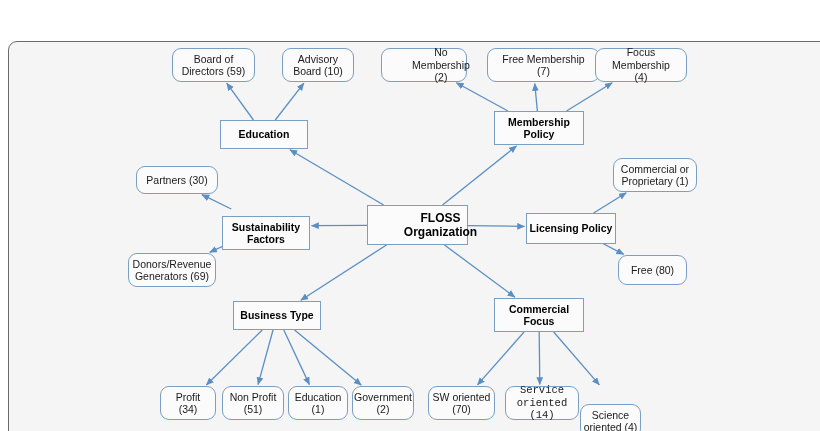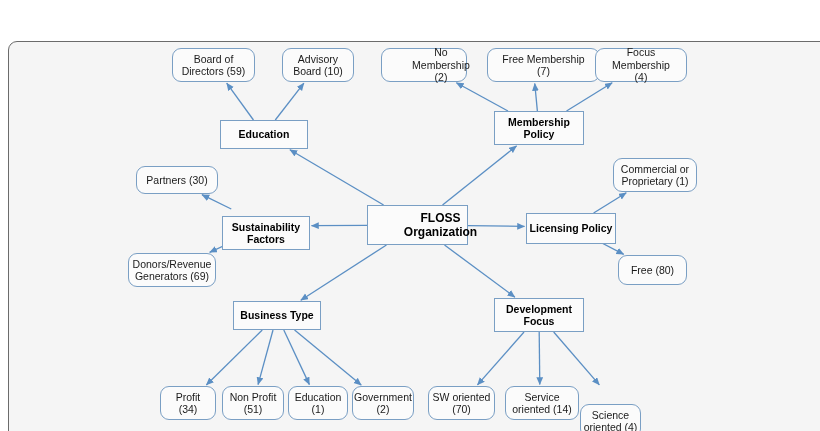--- a/index.html
+++ b/index.html
@@ -145,21 +145,21 @@
             <span>Licensing Policy</span>
           </div>
         </div>
         <div class="node hub" style="left: 233px; top: 301px; width: 88px; height: 29px;">
           <div>
             <span>Business Type</span>
           </div>
         </div>
         <div class="node hub" style="left: 494px; top: 298px; width: 90px; height: 34px;">
           <div>
-            <span>Development</span>
+            <span>Commercial</span>
             <span>Focus</span>
           </div>
         </div>
         <div class="node leaf" style="left: 172px; top: 48px; width: 83px; height: 34px;">
           <div>
             <span>Board of</span>
             <span>Directors (59)</span>
           </div>
         </div>
         <div class="node leaf" style="left: 282px; top: 48px; width: 72px; height: 34px;">
@@ -231,21 +231,21 @@
             <span>Government</span>
             <span>(2)</span>
           </div>
         </div>
         <div class="node leaf" style="left: 428px; top: 386px; width: 67px; height: 34px;">
           <div>
             <span>SW oriented</span>
             <span>(70)</span>
           </div>
         </div>
-        <div class="node leaf" style="left: 505px; top: 386px; width: 74px; height: 34px;">
+        <div class="node leaf" style="left: 505px; top: 386px; width: 74px; height: 34px; font-family: Liberation Mono, monospace;">
           <div>
             <span>Service</span>
             <span>oriented (14)</span>
           </div>
         </div>
         <div class="node leaf" style="left: 580px; top: 404px; width: 61px; height: 34px;">
           <div>
             <span>Science</span>
             <span>oriented (4)</span>
           </div>

